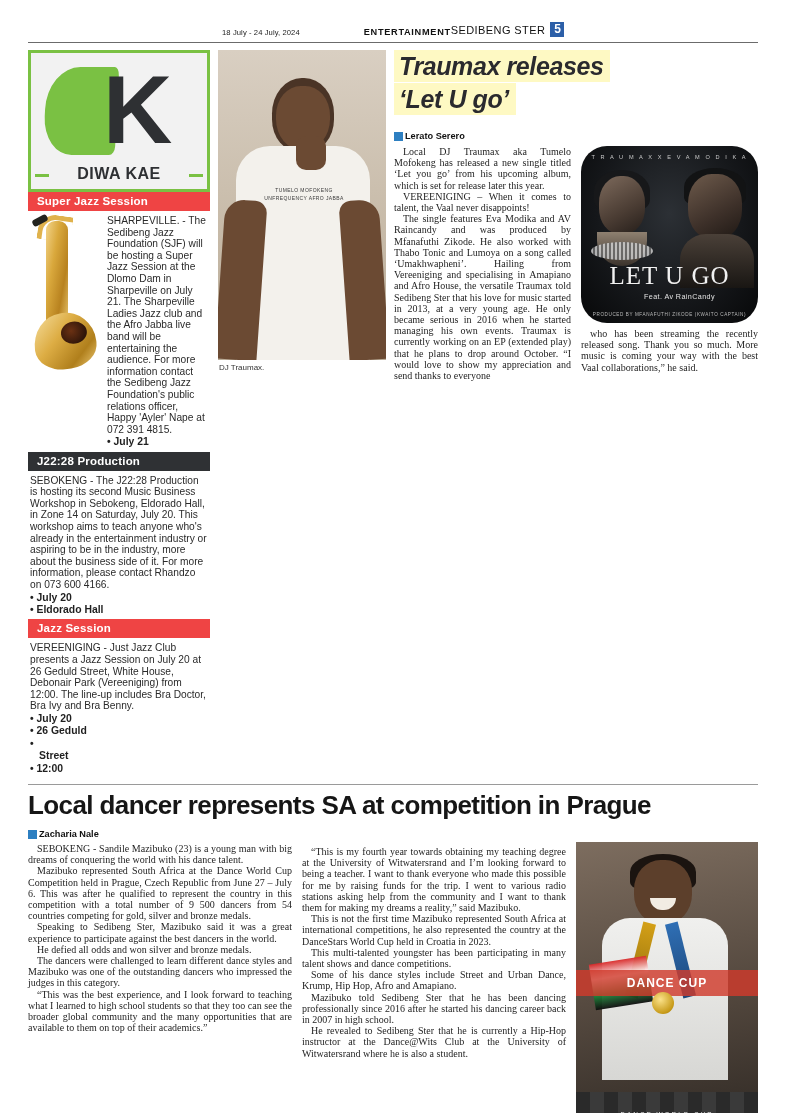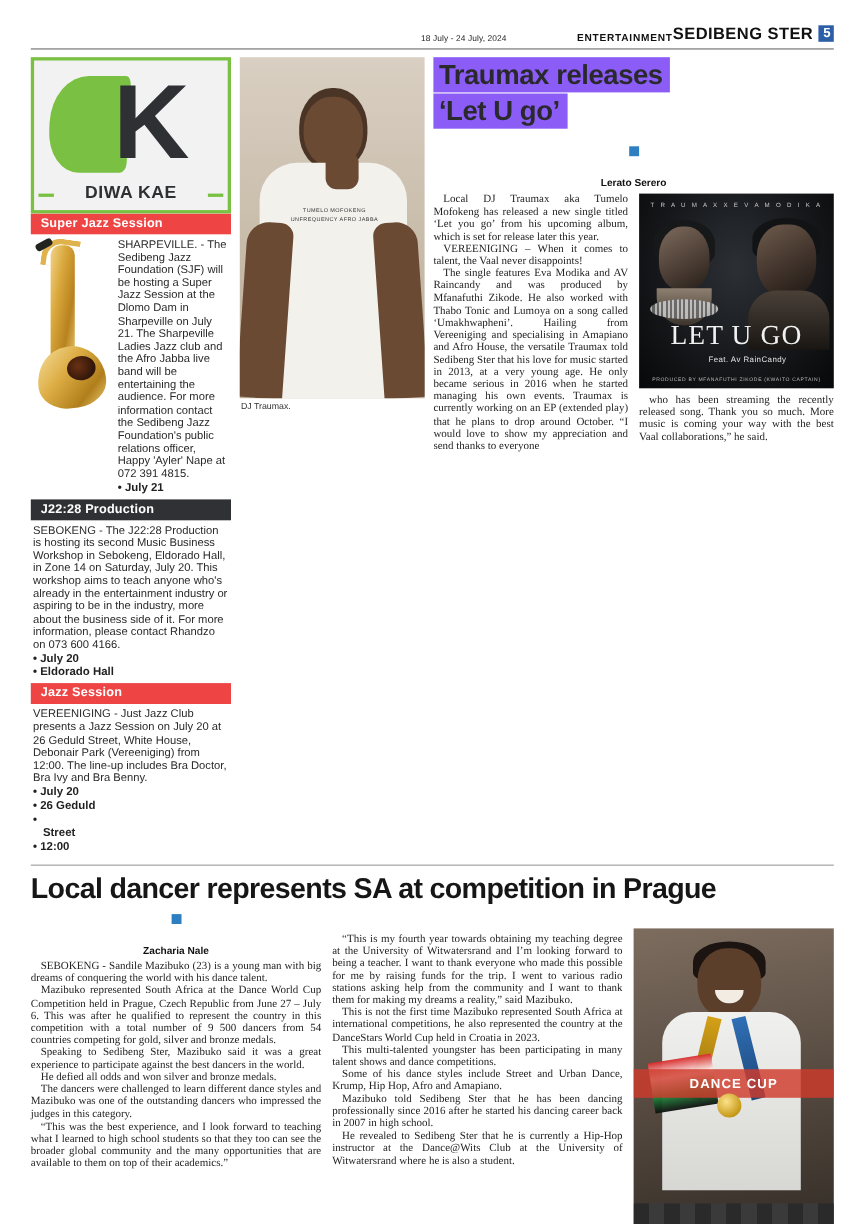--- a/index.html
+++ b/index.html
@@ -7,37 +7,37 @@
     width: 786px; height: 1113px;
     background: #ffffff;
     font-family: "Liberation Serif", serif;
     color: #1a1a1a;
     overflow: hidden;
   }
   .page { position: relative; width: 786px; height: 1113px; padding: 0 28px; }
 
   
   .masthead {
-    display: flex; align-items: flex-end; justify-content: flex-end;
+    display: flex; align-items: flex-end; justify-content: center;
     padding: 22px 0 5px 0;
     border-bottom: 1.2px solid #6b6b6b;
   }
   .masthead-date {
     font-family: "Liberation Sans", sans-serif;
     font-size: 7.6px; letter-spacing: .1px; color: #222;
   }
   .masthead-section {
     font-family: "Liberation Sans", sans-serif;
     font-weight: bold; font-size: 9.2px; letter-spacing: .7px;
     color: #111; margin-left: 64px;
   }
   .masthead-right { display: flex; align-items: center; gap: 5px; }
   .masthead-title {
     font-family: "Liberation Sans", sans-serif;
-    font-weight: bold; font-size: 15px; letter-spacing: .4px; color: #111;
+    font-weight: normal; font-size: 11px; letter-spacing: .4px; color: #111;
   }
   .page-num-box {
     background: #2c5fa8; color: #fff;
     font-family: "Liberation Sans", sans-serif;
     font-weight: bold; font-size: 12px;
     padding: 0 3px 1px 4px; line-height: 14px;
     display: inline-block; min-width: 12px; text-align: center;
   }
 
   
@@ -166,46 +166,48 @@
   }
   .caption {
     font-family: "Liberation Sans", sans-serif;
     font-size: 8px; color: #333; padding: 3px 0 0 1px;
   }
 
   
   .traumax { flex: 1; min-width: 0; }
   .hl-amber {
     display: inline-block;
-    background: #8b5cf6;
+    background: #fef9c3;
     font-family: "Liberation Sans", sans-serif;
     font-weight: bold; font-size: 25px; line-height: 29px;
     color: #2a2a2e; padding: 2px 7px 1px 5px;
     letter-spacing: -.4px;
+    font-style: italic;
   }
   .hl-line2 { margin-top: 1px; }
   .byline {
-    display: flex; align-items: center; gap: 19px; margin: 16px 0 5px 0; flex-direction: column;
+    display: flex; align-items: center; gap: 2px; margin: 16px 0 5px 0;
   }
   .byline-sq { width: 9px; height: 9px; background: #2d7fc1; display: inline-block; }
   .byline-name {
     font-family: "Liberation Sans", sans-serif;
     font-weight: bold; font-size: 9.2px; color: #111;
   }
   .cols2 { display: flex; gap: 10px; }
   .col { flex: 1; min-width: 0; }
   .body-txt p {
     font-size: 10px; line-height: 11.2px; text-align: justify;
     text-indent: 9px; color: #242424;
     font-family: "Liberation Serif", serif;
   }
 
   .album {
     width: 100%; aspect-ratio: 1/1; position: relative; overflow: hidden;
     background: radial-gradient(ellipse at 50% 38%, #2c3035 0%, #15171a 58%, #070809 100%);
+    border-radius: 26px;
   }
   .album-top {
     position: absolute; top: 8px; left: 0; right: 0; text-align: center;
     font-family: "Liberation Sans", sans-serif; font-size: 5.6px;
     letter-spacing: 2.1px; color: #c9c9c9;
   }
   .album-face-l {
     position: absolute; left: 18px; top: 30px; width: 46px; height: 58px;
     background: linear-gradient(150deg,#7d6a5c 0%,#4a3c33 60%,#241d19 100%);
     border-radius: 46% 46% 44% 44%;

